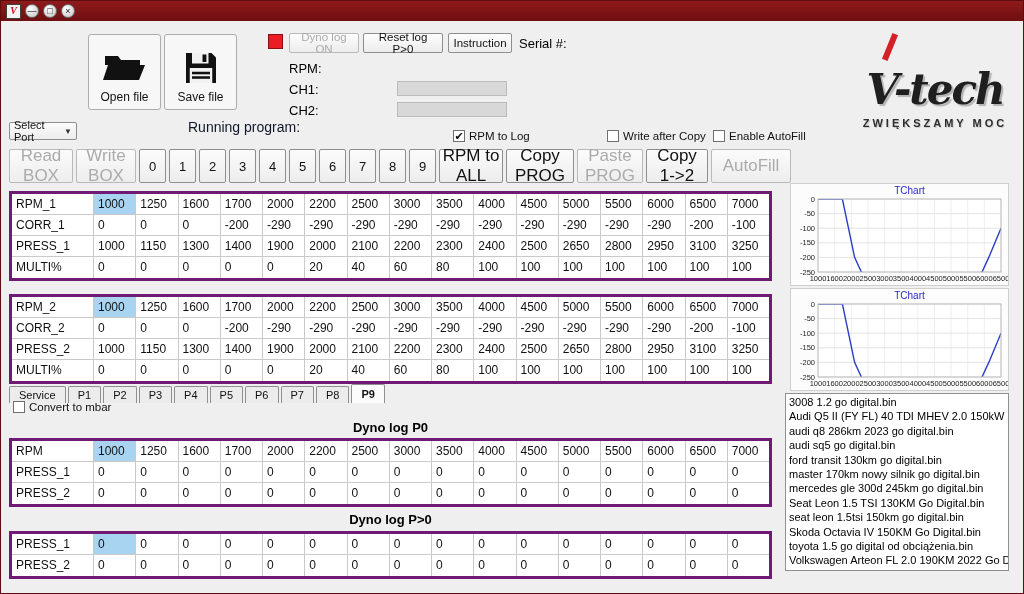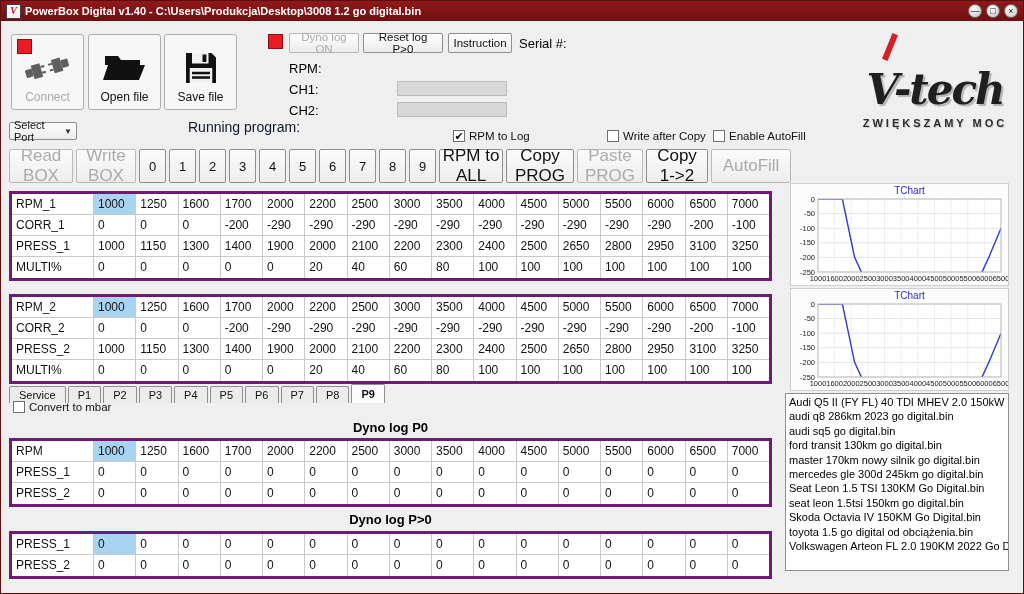--- a/index.html
+++ b/index.html
@@ -92,46 +92,27 @@
             margin-top:3px;text-shadow:1px 1px 0 #cfcfcf;}
   .logo-accent{position:absolute;left:34px;top:8px;width:6px;height:28px;background:#d42027;
                transform:rotate(22deg);}
 </style>
 </head>
 <body>
 
 <div class="window">
   <div class="titlebar">
     <div class="app-icon">V</div>
-    <div class="title">PowerBox Digital v1.40 - C:\Users\Produkcja\Desktop\3008 1.2 go digital.bin</div>
     <div class="win-btn">—</div>
     <div class="win-btn">□</div>
     <div class="win-btn">×</div>
   </div>
 
   <div class="content">
 
-    <div class="bigbtn disabled" style="left:10px;top:13px">
-      <span class="led"></span>
-      <span class="bicon">
-        <svg width="48" height="34" viewBox="0 0 48 34">
-          <g transform="rotate(-16 24 17)" fill="#5f5f5f">
-            <rect x="1" y="13" width="7" height="8" rx="1"></rect>
-            <path d="M8 10h9v14H8z"></path>
-            <rect x="17" y="13" width="4" height="2"></rect>
-            <rect x="17" y="19" width="4" height="2"></rect>
-            <rect x="25" y="13" width="4" height="2"></rect>
-            <rect x="25" y="19" width="4" height="2"></rect>
-            <path d="M29 10h9v14h-9z"></path>
-            <rect x="38" y="13" width="7" height="8" rx="1"></rect>
-          </g>
-        </svg>
-      </span>
-      <span class="blbl">Connect</span>
-    </div>
 
     <div class="bigbtn" style="left:87px;top:13px">
       <span class="bicon">
         <svg width="44" height="32" viewBox="0 0 44 32">
           <path fill="#111" d="M2 4h13l3 4h19v5H2z"></path>
           <path fill="#111" d="M5 13h37l-6 15H0z"></path>
         </svg>
       </span>
       <span class="blbl">Open file</span>
     </div>
@@ -575,20 +556,21 @@
               <rect x="27" y="15" width="183" height="73"></rect>
             </clipPath>
           </defs>
           <polyline points="27.0,15.0 39.2,15.0 51.4,15.0 63.6,73.4 75.8,99.7 88.0,99.7 100.2,99.7 112.4,99.7 124.6,99.7 136.8,99.7 149.0,99.7 161.2,99.7 173.4,99.7 185.6,99.7 197.8,73.4 210.0,44.2" fill="none" stroke="#2c3ec8" stroke-width="1.4" clip-path="url(#cp1)"></polyline>
           <rect x="27" y="15" width="183" height="73" fill="none" stroke="#bdbdbd"></rect>
           <text x="118.5" y="10" text-anchor="middle" class="ctitle">TChart</text>
         </svg>
       </div>
 
     <div class="filelist" style="left:784px;top:372px">
+        <div class="fitem">3008 1.2 go digital.bin</div>
         <div class="fitem">Audi Q5 II (FY FL) 40 TDI MHEV 2.0 150kW 204KM (</div>
         <div class="fitem">audi q8 286km 2023 go digital.bin</div>
         <div class="fitem">audi sq5 go digital.bin</div>
         <div class="fitem">ford transit 130km go digital.bin</div>
         <div class="fitem">master 170km nowy silnik go digital.bin</div>
         <div class="fitem">mercedes gle 300d 245km go digital.bin</div>
         <div class="fitem">Seat Leon 1.5 TSI 130KM Go Digital.bin</div>
         <div class="fitem">seat leon 1.5tsi 150km go digital.bin</div>
         <div class="fitem">Skoda Octavia IV 150KM Go Digital.bin</div>
         <div class="fitem">toyota 1.5 go digital od obciążenia.bin</div>

